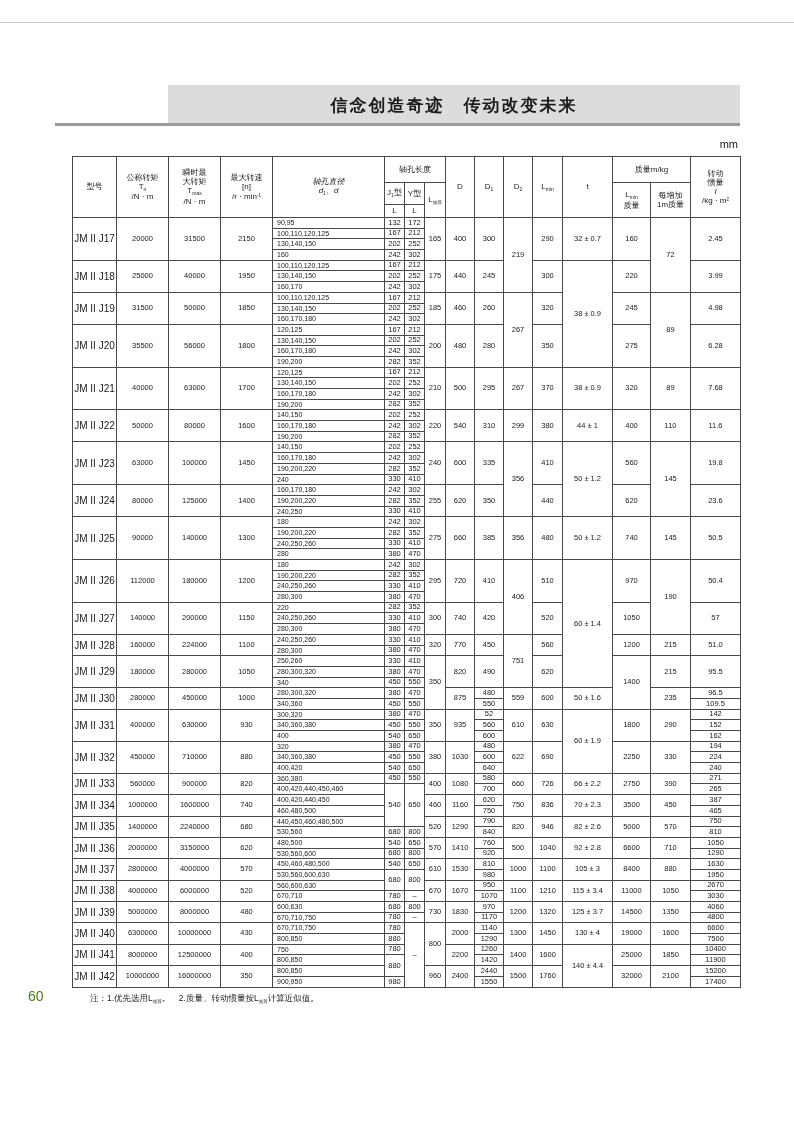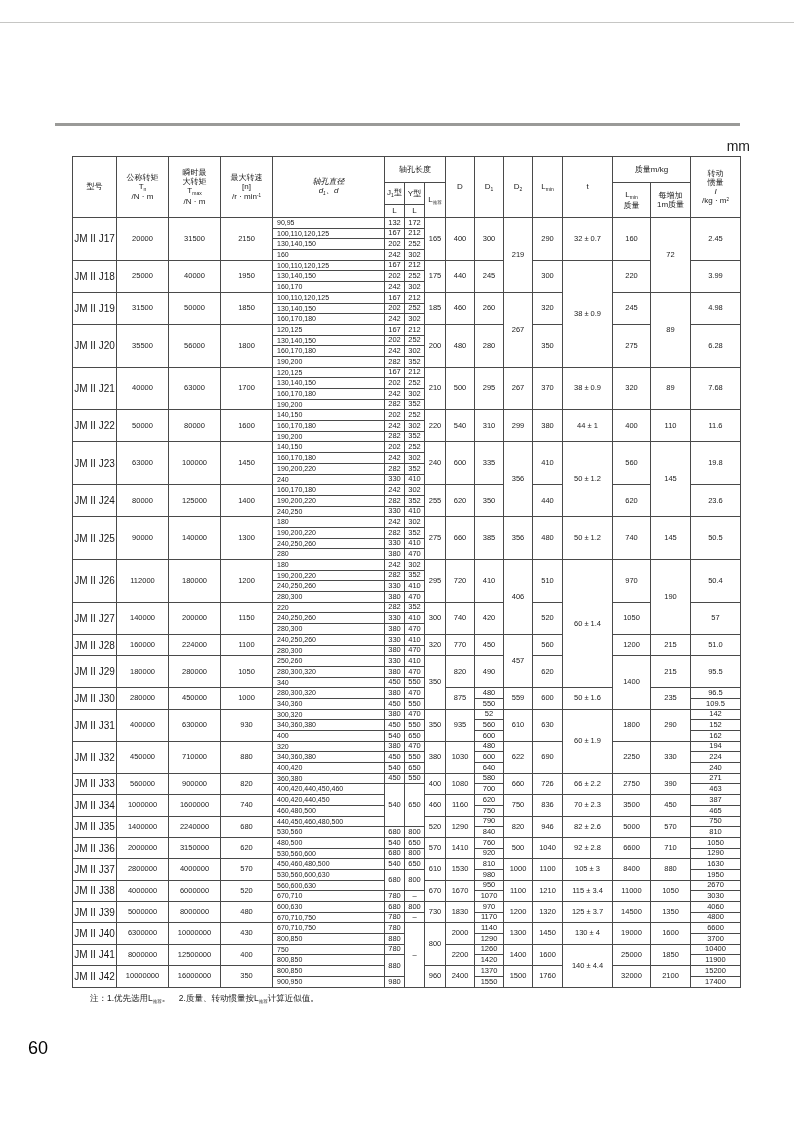--- a/index.html
+++ b/index.html
@@ -3,45 +3,48 @@
 <meta charset="utf-8">
 <style>
   html,body{margin:0;padding:0;background:#ffffff;}
   .page{position:relative;width:794px;height:1123px;background:#fff;overflow:hidden;
         font-family:"Liberation Sans","DejaVu Sans",sans-serif;color:#1a1a1a;}
   .topline{position:absolute;left:0;top:22px;width:794px;height:1px;background:#c6c6c4;}
   .banner{position:absolute;left:168px;top:85px;width:572px;height:40px;background:#dcdcda;
           display:flex;align-items:center;justify-content:center;}
   .banner-title{font-size:17px;font-weight:bold;letter-spacing:2px;color:#1c1c1c;}
   .rule{position:absolute;left:55px;top:123px;width:685px;height:3px;background:#9a9a98;}
-  .unit{position:absolute;right:44px;top:138px;font-size:14px;color:#222;}
+  .unit{position:absolute;right:56px;top:138px;font-size:11px;color:#222;}
   .tablewrap{position:absolute;left:72px;top:156px;}
   table{border-collapse:collapse;table-layout:fixed;width:668px;}
   th,td{border:1px solid #4a4a4a;padding:0;text-align:center;vertical-align:middle;
         font-size:7.5px;line-height:1.1;overflow:hidden;white-space:nowrap;}
   thead th{font-size:8px;font-weight:normal;line-height:1.15;}
   thead tr:nth-child(1){height:26px;}
   thead tr:nth-child(2){height:22px;}
   thead tr:nth-child(3){height:13px;}
   tbody tr{height:10.7px;}
   td.bore{text-align:left;padding-left:4px;font-size:7px;}
   td.model{font-size:10px;}
   .it{font-style:italic;}
   .sb{font-size:5px;vertical-align:-1.5px;}
   .sbc{font-size:4.5px;vertical-align:-1.5px;}
   .sp{font-size:4.5px;vertical-align:2px;}
   .note{position:absolute;left:90px;top:993px;font-size:8.5px;color:#222;}
-  .pageno{position:absolute;left:28px;top:1038px;font-size:18px;color:#000000;}
+  .pageno{position:absolute;left:28px;top:988px;font-size:14px;color:#4d7c0f;}
 </style>
 </head>
 <body>
 
 <div class="page">
   <div class="topline"></div>
 
+  <div class="banner">
+    <span class="banner-title">信念创造奇迹　传动改变未来</span>
+  </div>
   <div class="rule"></div>
 
   <div class="unit">mm</div>
 
   <div class="tablewrap">
     <table>
       <colgroup>
         <col style="width:44px">
           <col style="width:52px">
           <col style="width:52px">
@@ -445,21 +448,21 @@
             <td rowspan="2" class="model">JM II J28</td>
             <td rowspan="2">160000</td>
             <td rowspan="2">224000</td>
             <td rowspan="2">1100</td>
             <td class="bore">240,250,260</td>
             <td>330</td>
             <td>410</td>
             <td rowspan="2">320</td>
             <td rowspan="2">770</td>
             <td rowspan="2">450</td>
-            <td rowspan="5">457</td>
+            <td rowspan="5">751</td>
             <td rowspan="2">560</td>
             <td rowspan="2">1200</td>
             <td rowspan="2">215</td>
             <td rowspan="2">51.0</td>
           </tr>
           <tr>
             <td class="bore">280,300</td>
             <td>380</td>
             <td>470</td>
           </tr>
@@ -591,21 +594,21 @@
             <td rowspan="2">66 ± 2.2</td>
             <td rowspan="2">2750</td>
             <td rowspan="2">390</td>
             <td>271</td>
           </tr>
           <tr>
             <td class="bore">400,420,440,450,460</td>
             <td rowspan="4">540</td>
             <td rowspan="4">650</td>
             <td>700</td>
-            <td>463</td>
+            <td>265</td>
           </tr>
           <tr>
             <td rowspan="2" class="model">JM II J34</td>
             <td rowspan="2">1000000</td>
             <td rowspan="2">1600000</td>
             <td rowspan="2">740</td>
             <td class="bore">400,420,440,450</td>
             <td rowspan="2">460</td>
             <td rowspan="2">1160</td>
             <td>620</td>
@@ -757,21 +760,21 @@
             <td rowspan="2">1450</td>
             <td rowspan="2">130 ± 4</td>
             <td rowspan="2">19000</td>
             <td rowspan="2">1600</td>
             <td>6600</td>
           </tr>
           <tr>
             <td class="bore">800,850</td>
             <td>880</td>
             <td>1290</td>
-            <td>3700</td>
+            <td>7500</td>
           </tr>
           <tr>
             <td rowspan="2" class="model">JM II J41</td>
             <td rowspan="2">8000000</td>
             <td rowspan="2">12500000</td>
             <td rowspan="2">400</td>
             <td class="bore">750</td>
             <td>780</td>
             <td rowspan="2">2200</td>
             <td>1260</td>
@@ -789,21 +792,21 @@
             <td>11900</td>
           </tr>
           <tr>
             <td rowspan="2" class="model">JM II J42</td>
             <td rowspan="2">10000000</td>
             <td rowspan="2">16000000</td>
             <td rowspan="2">350</td>
             <td class="bore">800,850</td>
             <td rowspan="2">960</td>
             <td rowspan="2">2400</td>
-            <td>1370</td>
+            <td>2440</td>
             <td rowspan="2">1500</td>
             <td rowspan="2">1760</td>
             <td rowspan="2">32000</td>
             <td rowspan="2">2100</td>
             <td>15200</td>
           </tr>
           <tr>
             <td class="bore">900,950</td>
             <td>980</td>
             <td>1550</td>

